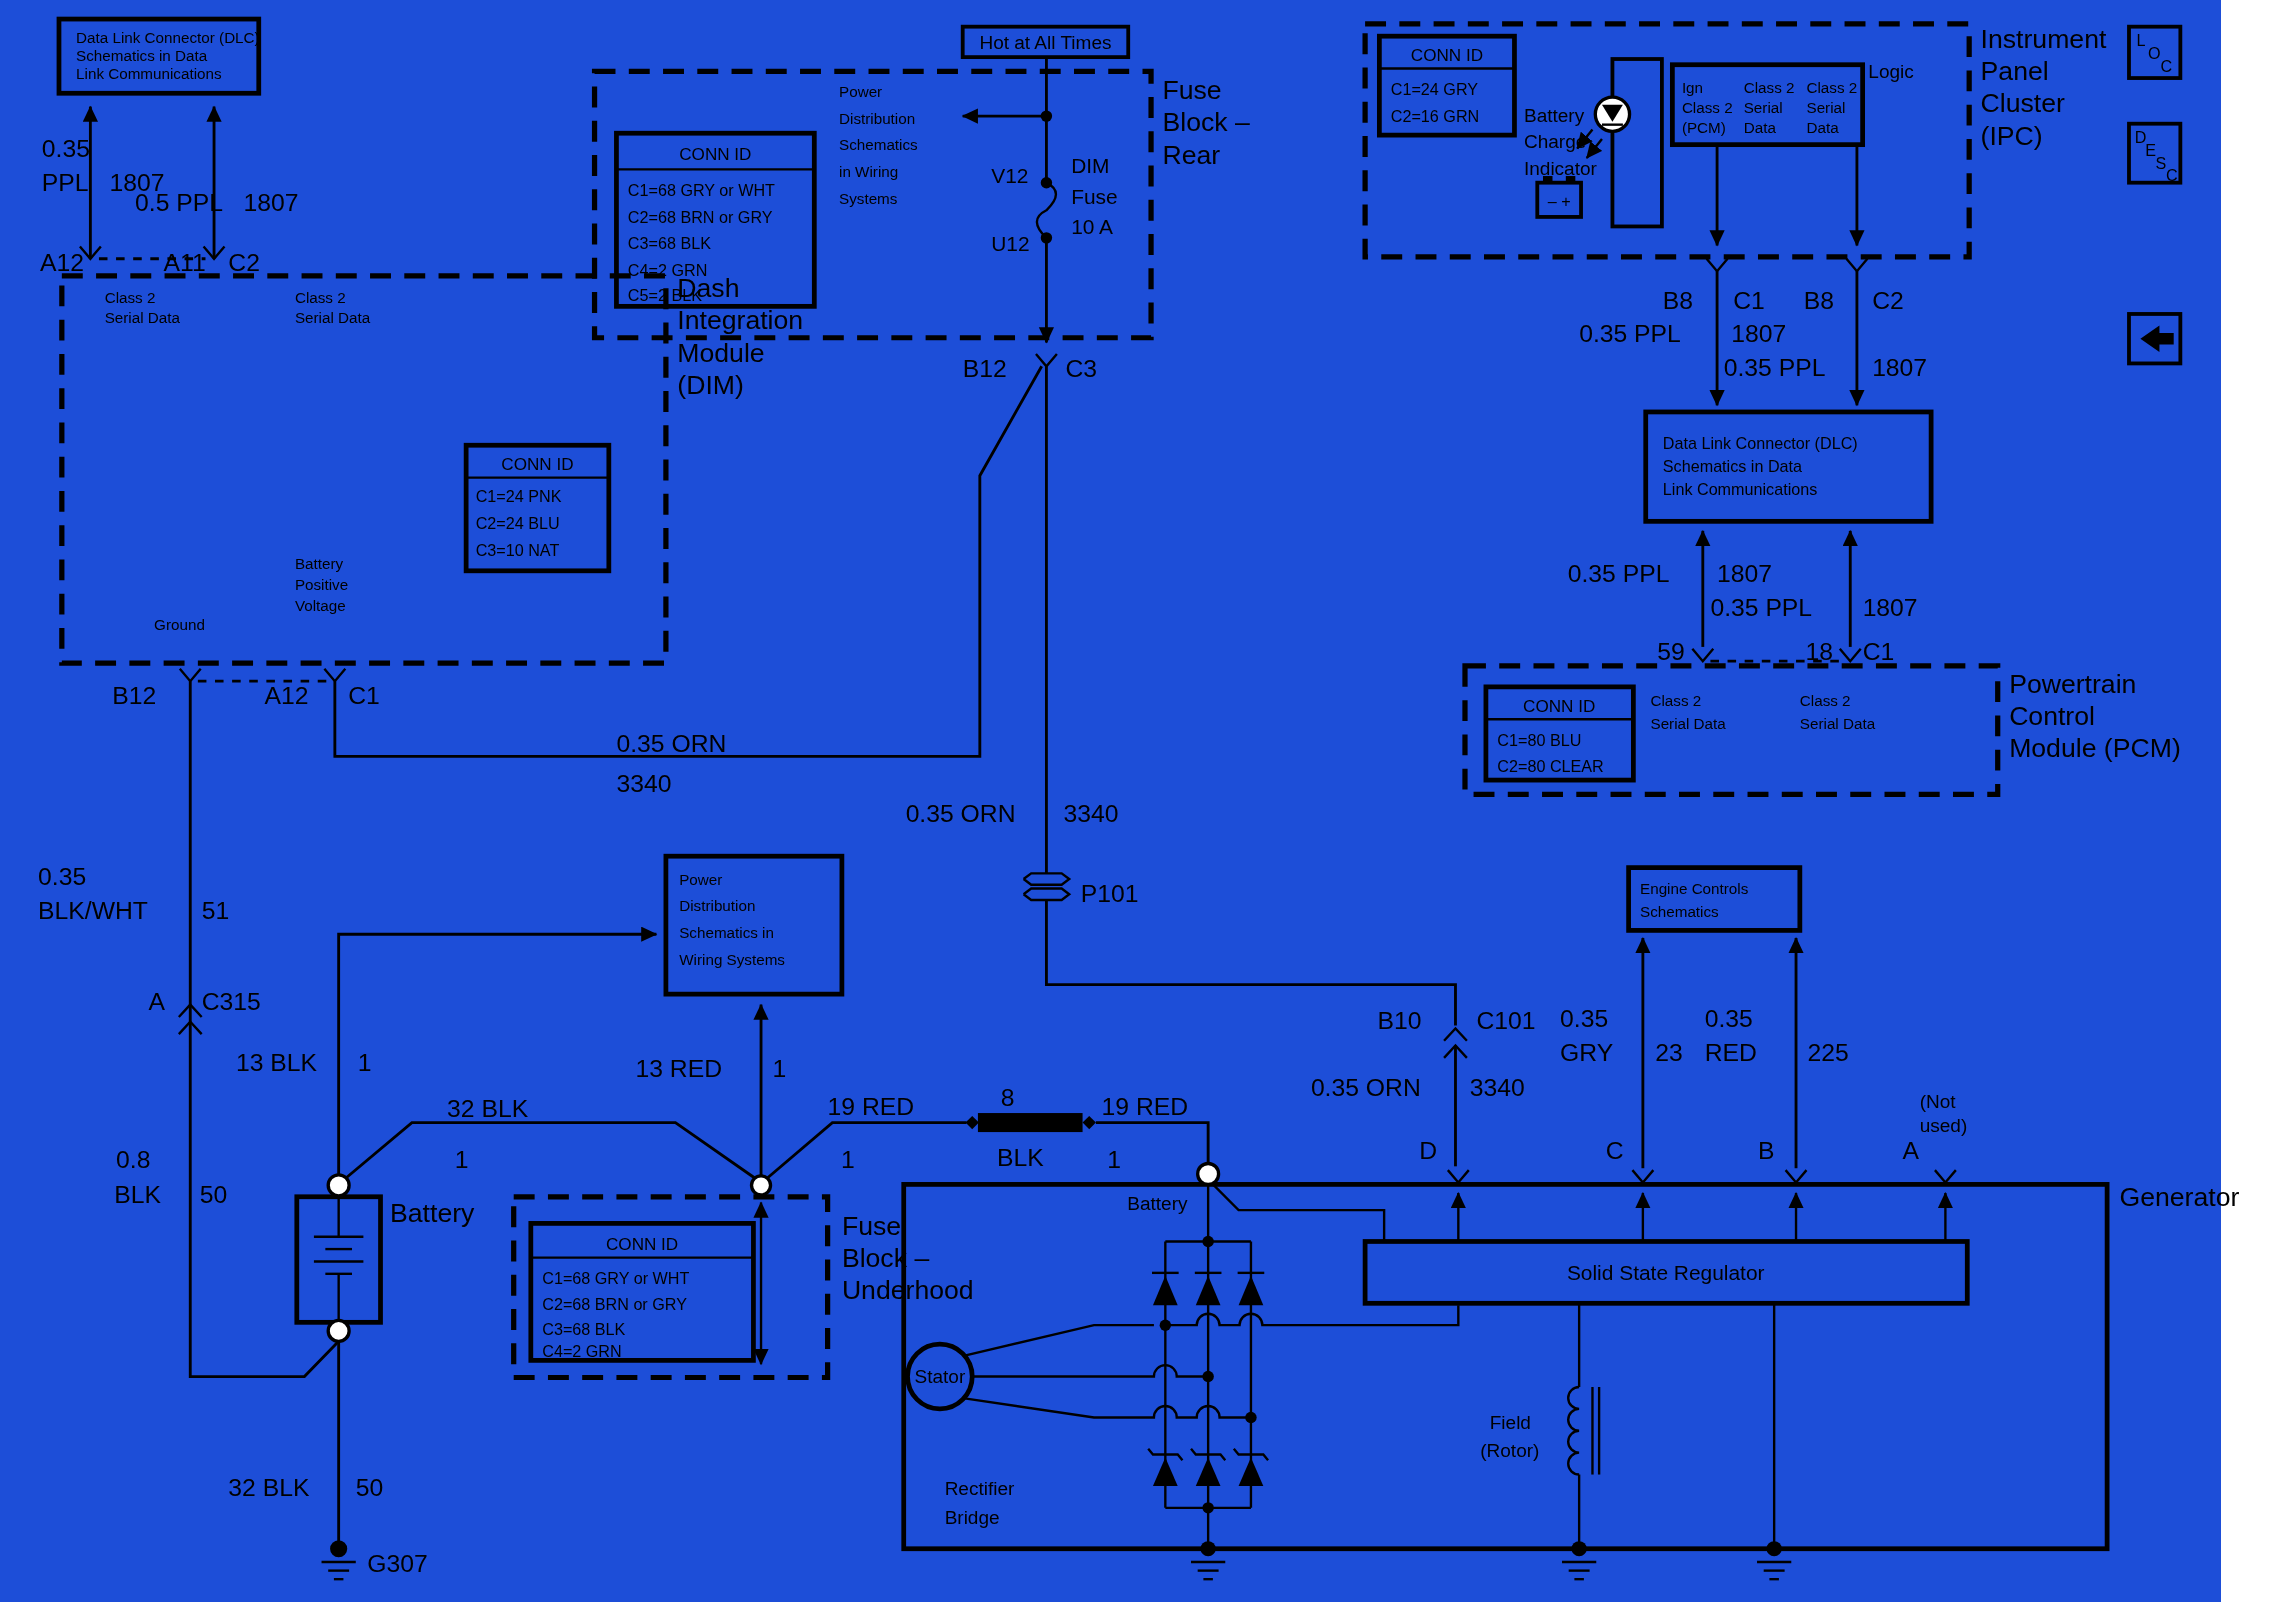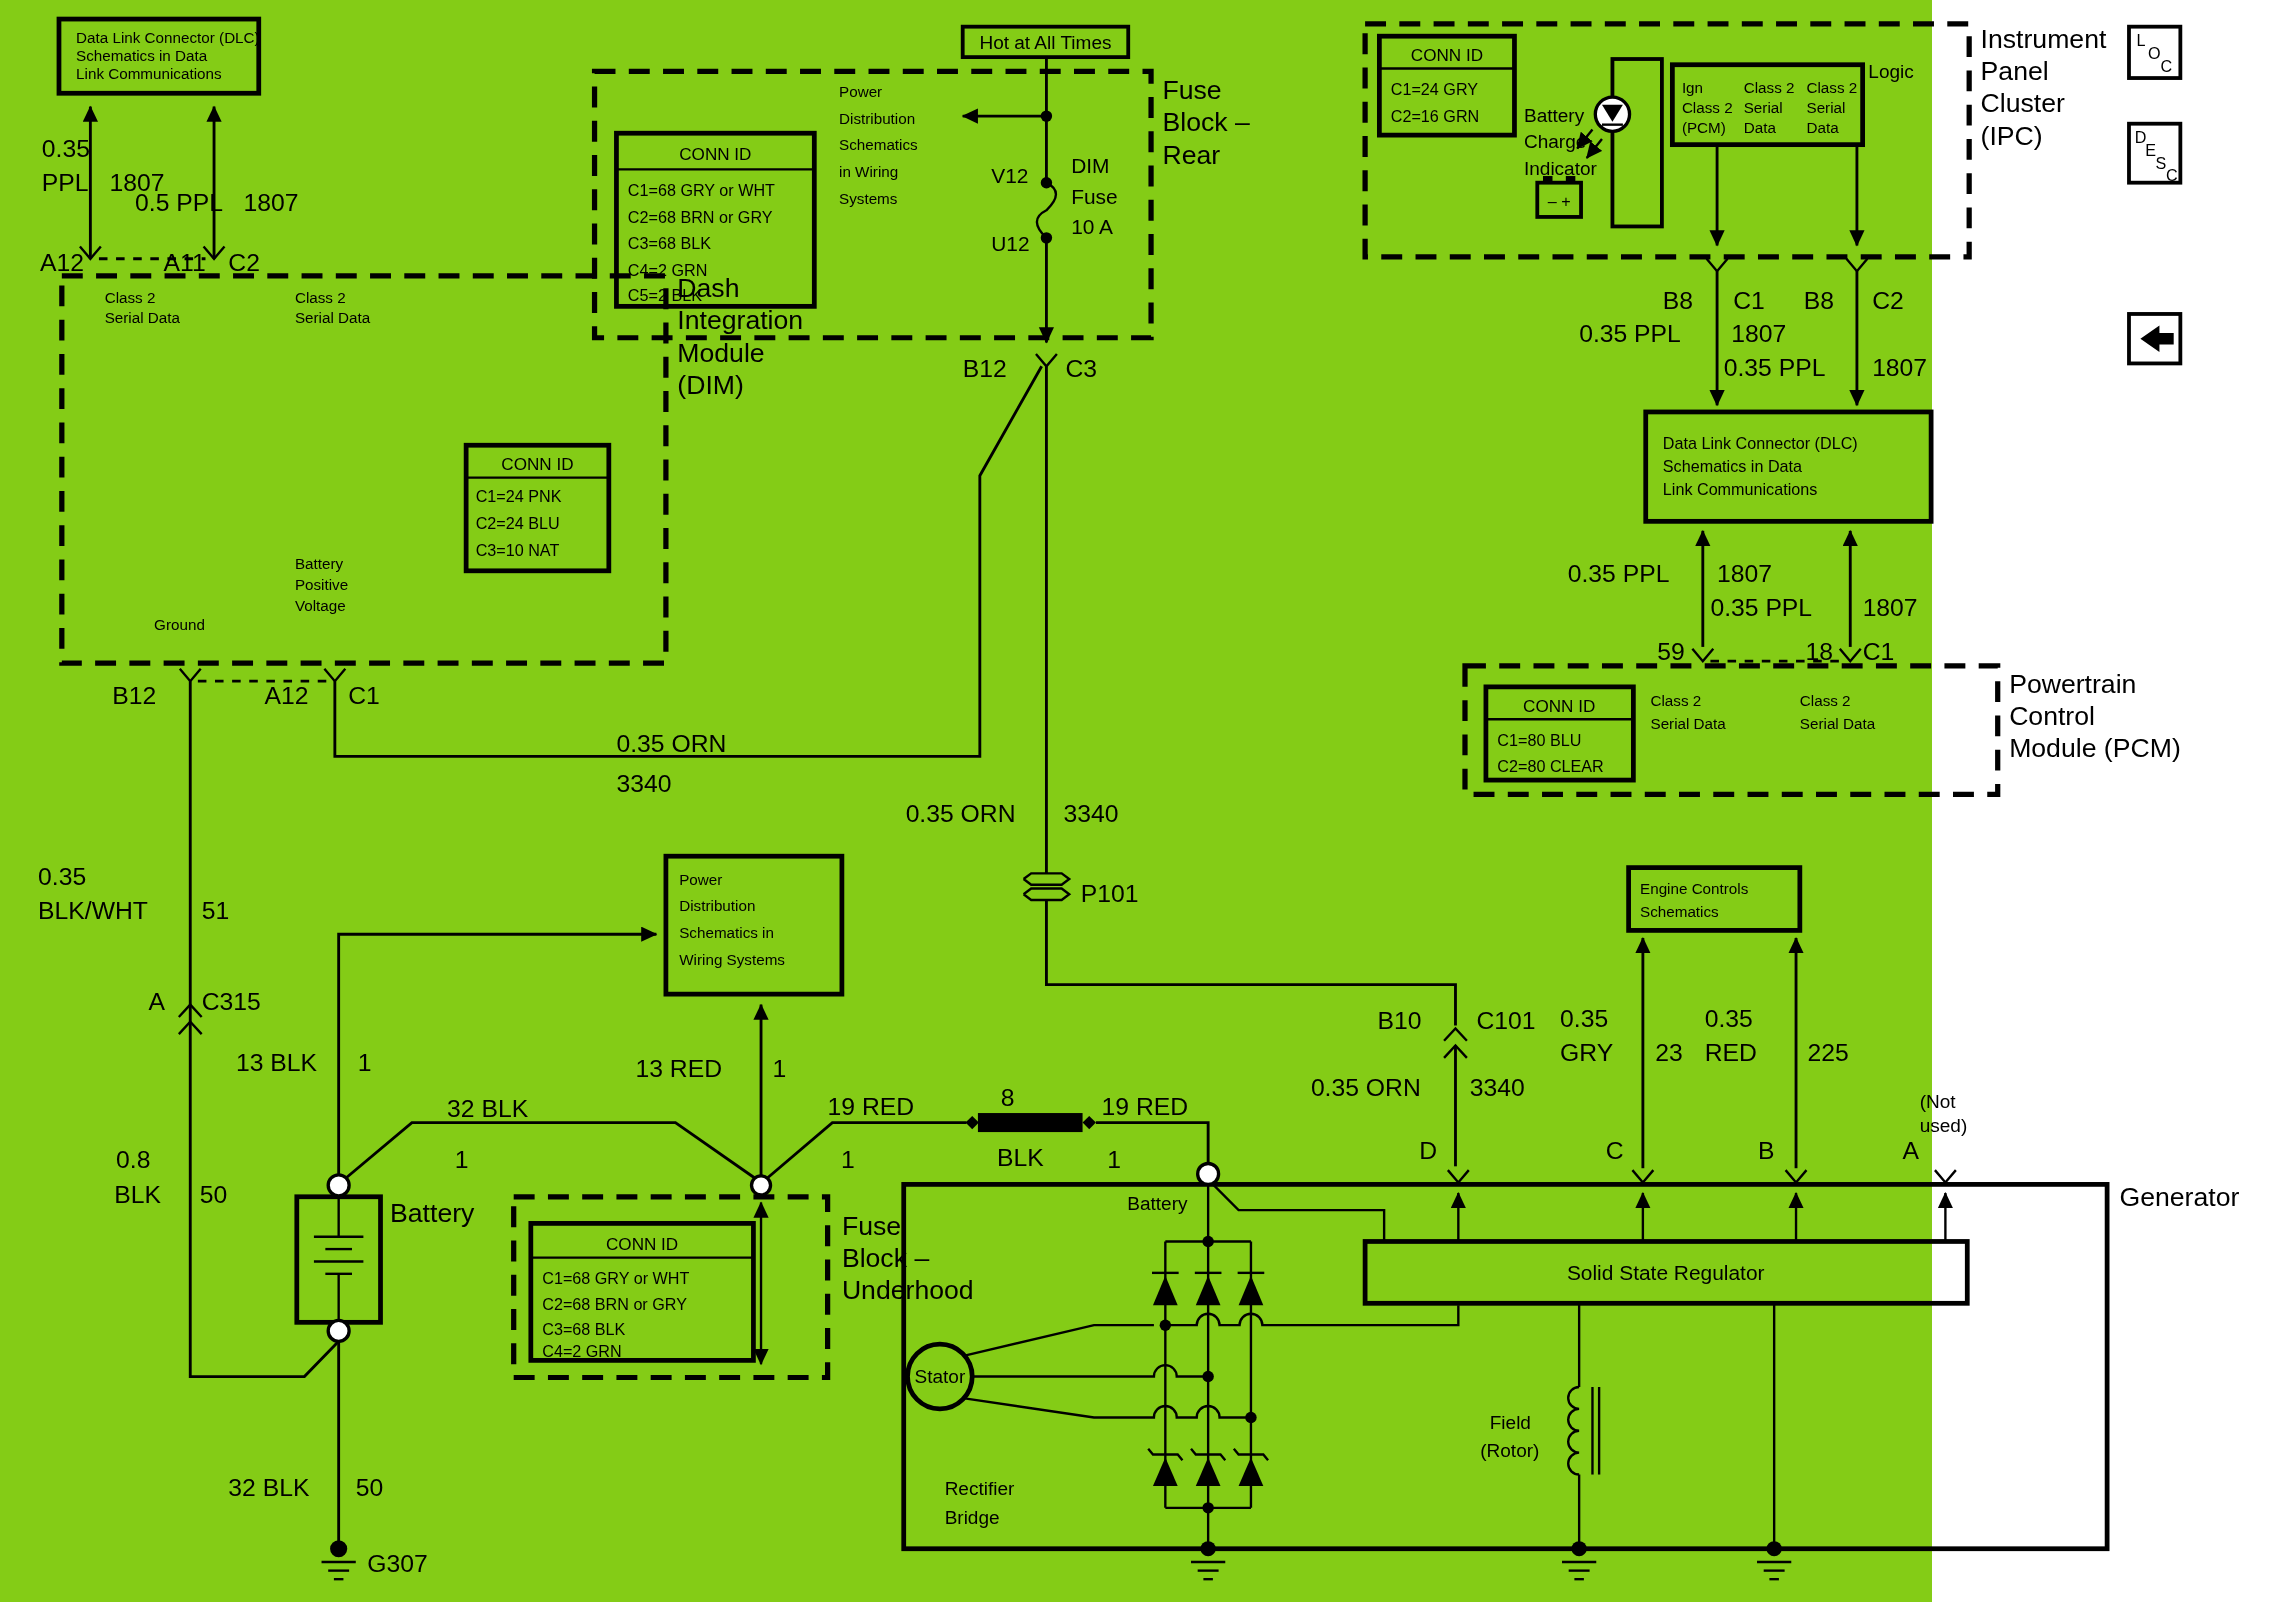--- a/index.html
+++ b/index.html
@@ -1,16 +1,16 @@
 <!DOCTYPE html>
 <html style="font-size:15px"><head>
 <meta charset="utf-8">
 <style>
   html,body{margin:0;padding:0;background:#ffffff;}
-  .stage{width:1932px;height:1603px;position:relative;background:#84cc16;font-family:"Liberation Sans",sans-serif;}
+  .stage{width:2221px;height:1603px;position:relative;background:#1d4ed8;font-family:"Liberation Sans",sans-serif;}
   svg{display:block;}
   text{fill:#000;font-family:"Liberation Sans",sans-serif;}
   .s{font-size:16px;}      
   .c{font-size:17px;}      
   .h{font-size:18px;}      
   .m{font-size:20px;}      
   .f{font-size:22px;}      
   .L{font-size:26px;}      
   .XL{font-size:28px;}     
   .mid{text-anchor:middle;}

